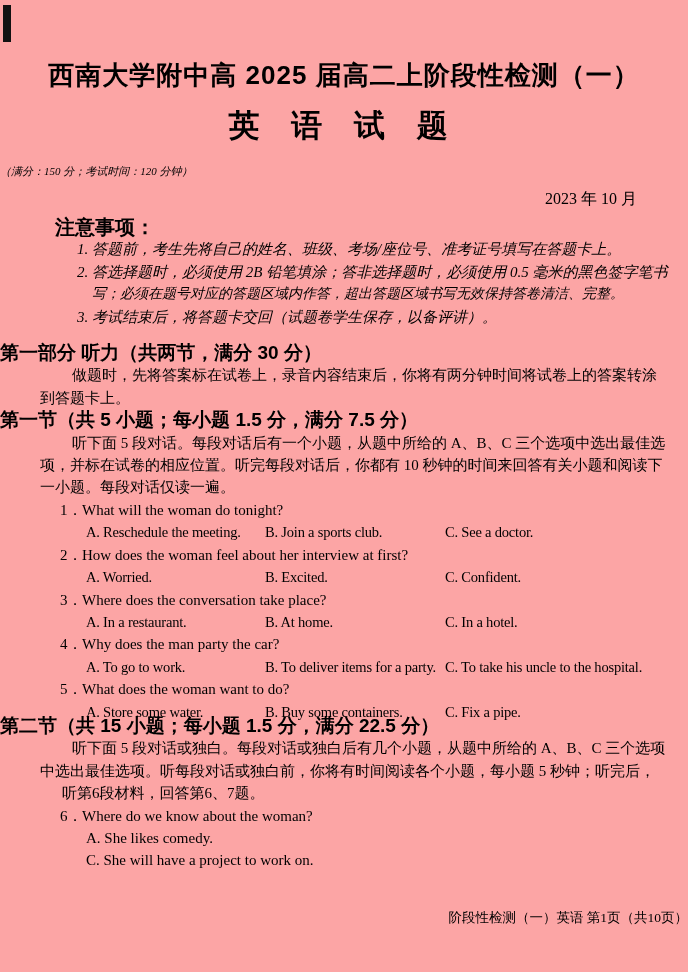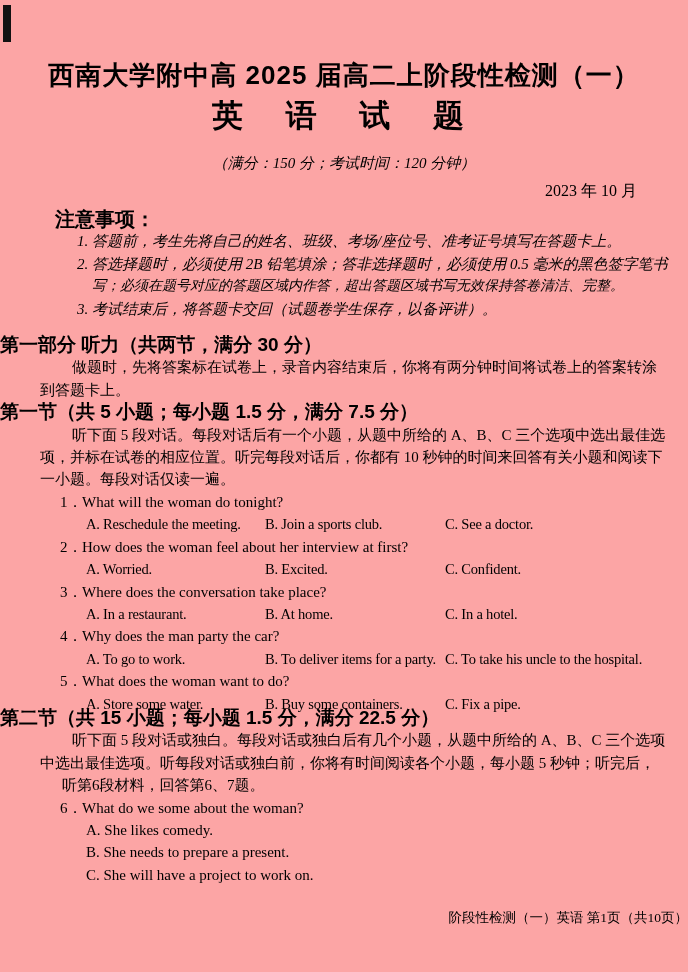--- a/index.html
+++ b/index.html
@@ -21,32 +21,32 @@
   .title-school {
     padding-top:58px;
     text-align:center;
     font-family:"Liberation Sans", sans-serif;
     font-weight:700;
     font-size:26px;
     line-height:34px;
     letter-spacing:1px;
   }
   .title-subject {
-    margin-top:8px;
+    margin-top:16px;
     text-align:center;
     font-weight:700;
     font-size:31px;
     line-height:36px;
     letter-spacing:12px;
-    font-family:Liberation Mono, monospace;
+    font-family:Liberation Serif, serif;
   }
   .exam-info {
     margin-top:16px;
-    text-align:center;
-    font-size:15px;
+    text-align:left;
+    font-size:11px;
     line-height:22px;
     font-style:italic;
   }
   .date-line {
     margin-top:6px;
     text-align:right;
     padding-right:51px;
     font-size:16px;
     line-height:22px;
   }
@@ -128,20 +128,19 @@
     <div class="opt-row"><span class="opt-a">A. To go to work.</span><span class="opt-b">B. To deliver items for a party.</span><span class="opt-c">C. To take his uncle to the hospital.</span></div>
 
     <div class="q-line"><span class="q-num">5．</span><span>What does the woman want to do?</span></div>
     <div class="opt-row"><span class="opt-a">A. Store some water.</span><span class="opt-b">B. Buy some containers.</span><span class="opt-c">C. Fix a pipe.</span></div>
 
     <div class="heading-cn tight">第二节（共 15 小题；每小题 1.5 分，满分 22.5 分）</div>
     <div class="para-first">听下面 5 段对话或独白。每段对话或独白后有几个小题，从题中所给的 A、B、C 三个选项</div>
     <div class="para-cont">中选出最佳选项。听每段对话或独白前，你将有时间阅读各个小题，每小题 5 秒钟；听完后，</div>
     <div class="para-note">听第6段材料，回答第6、7题。</div>
 
-    <div class="q-line"><span class="q-num">6．</span><span>What do we some about the woman?</span></div>
+    <div class="q-line"><span class="q-num">6．</span><span>Where do we know about the woman?</span></div>
     <div class="opt-stack">A. She likes comedy.</div>
-    <div class="opt-stack">B. She needs to prepare a present.</div>
     <div class="opt-stack">C. She will have a project to work on.</div>
   </div>
 
   <div class="footer">阶段性检测（一）英语 第1页（共10页）</div>
 </div>
 
 </body></html>

